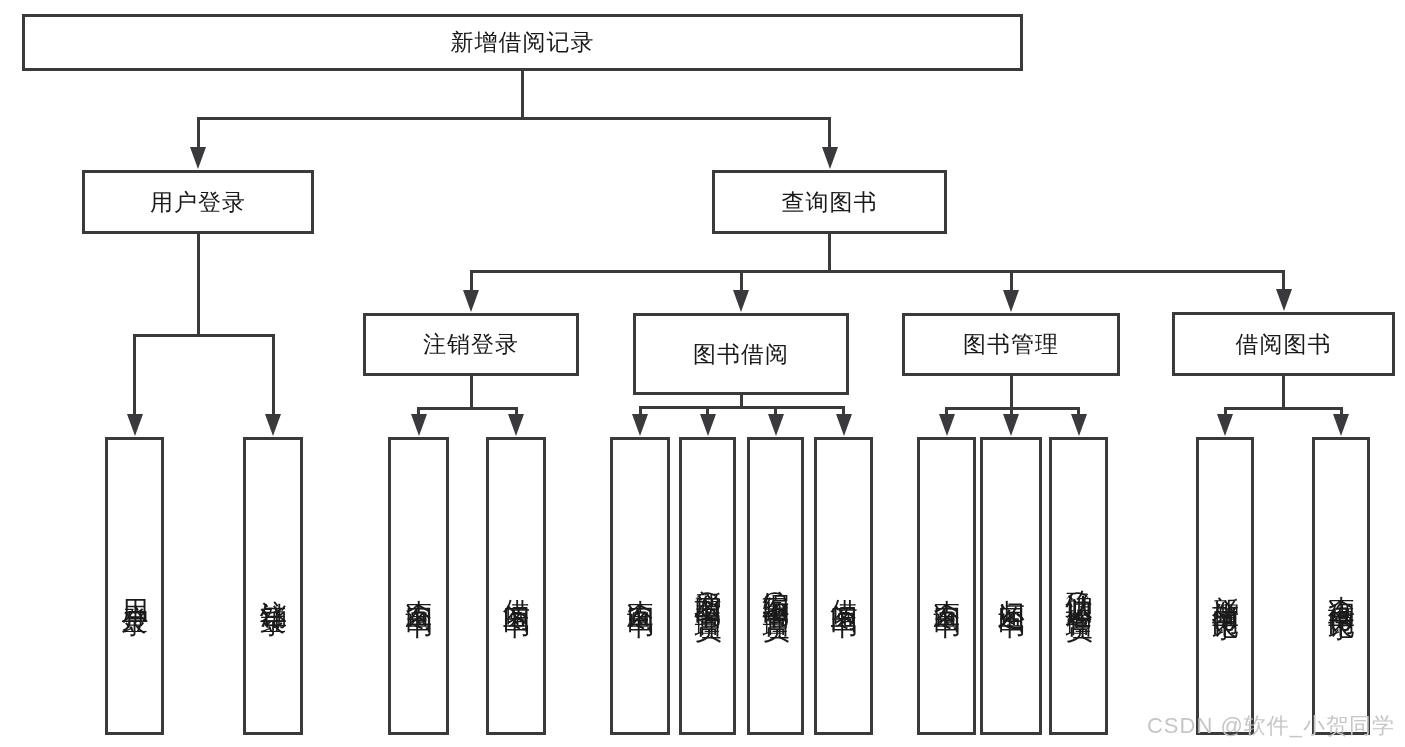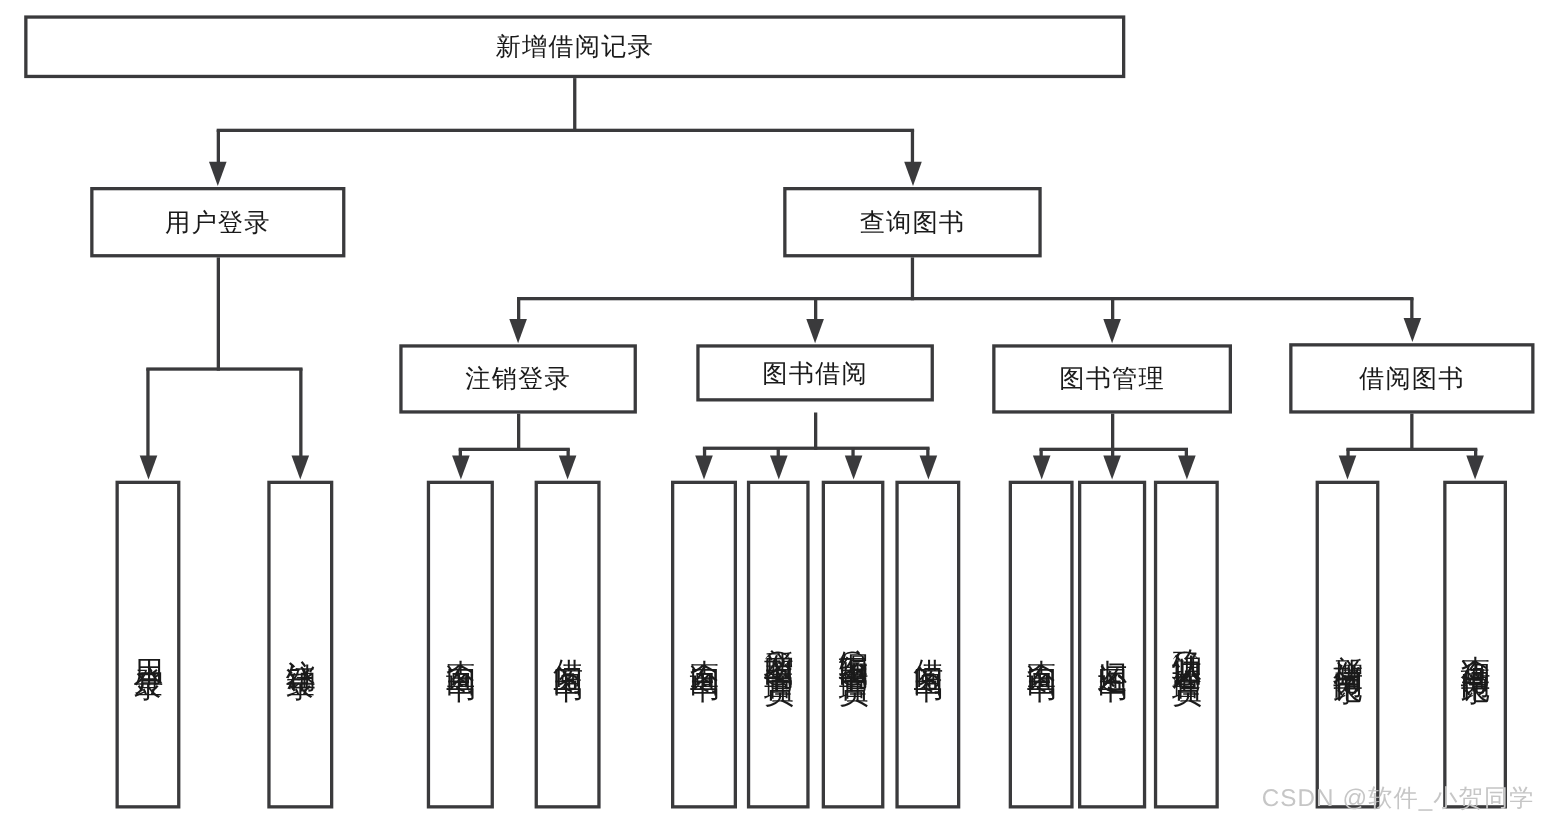--- a/index.html
+++ b/index.html
@@ -59,21 +59,21 @@
     </div>
     <div class="node hbox" style="left: 82px; top: 170px; width: 232px; height: 64px;">
       <span class="lbl">用户登录</span>
     </div>
     <div class="node hbox" style="left: 712px; top: 170px; width: 235px; height: 64px;">
       <span class="lbl">查询图书</span>
     </div>
     <div class="node hbox" style="left: 363px; top: 313px; width: 216px; height: 63px;">
       <span class="lbl">注销登录</span>
     </div>
-    <div class="node hbox" style="left: 633px; top: 313px; width: 216px; height: 52px;">
+    <div class="node hbox" style="left: 633px; top: 313px; width: 216px; height: 82px;">
       <span class="lbl">图书借阅</span>
     </div>
     <div class="node hbox" style="left: 902px; top: 313px; width: 218px; height: 63px;">
       <span class="lbl">图书管理</span>
     </div>
     <div class="node hbox" style="left: 1172px; top: 312px; width: 223px; height: 64px;">
       <span class="lbl">借阅图书</span>
     </div>
     <div class="node vbox" style="left: 105px; top: 437px; width: 59px; height: 298px;">
       <span class="lbl">用户登录</span>

